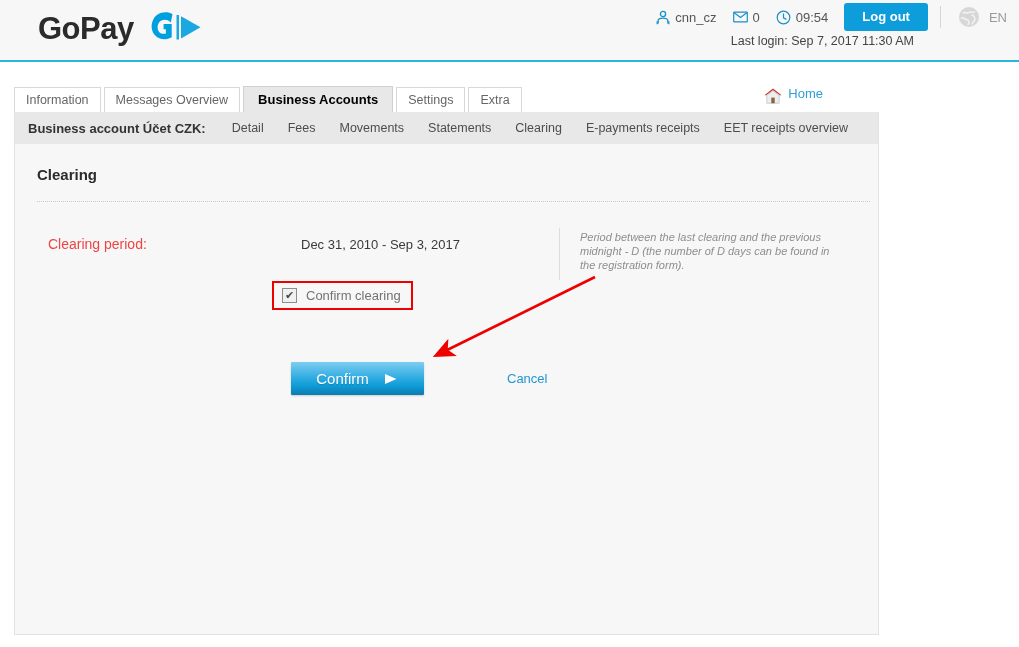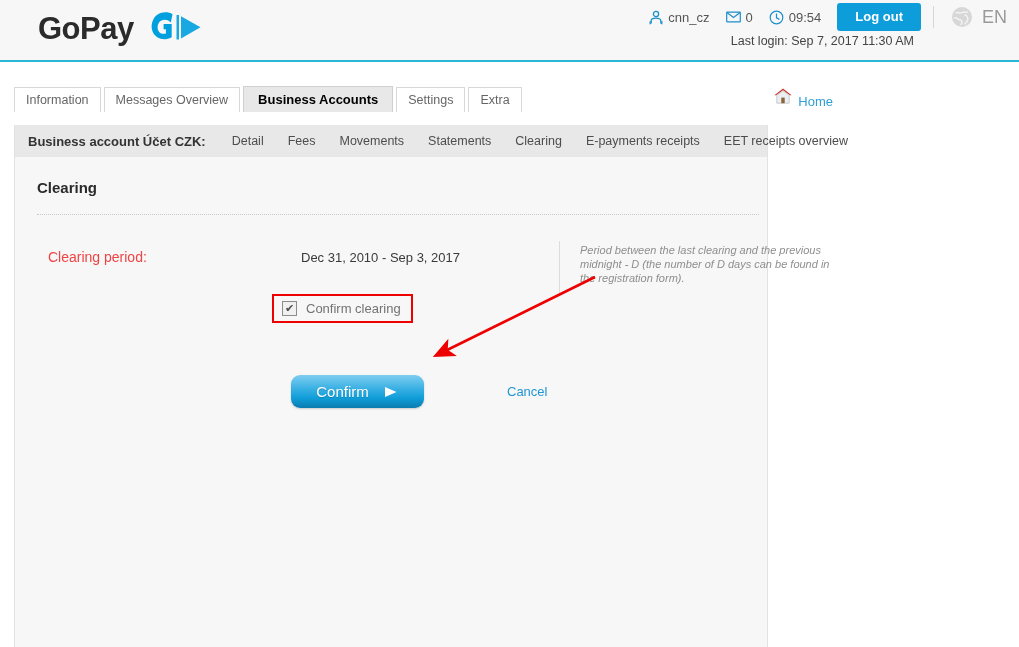--- a/index.html
+++ b/index.html
@@ -85,21 +85,21 @@
     font-family: "Liberation Sans", sans-serif;
   }
   .hr-divider {
     width: 1px;
     height: 22px;
     background: #d6d6d6;
     margin: 0 12px;
   }
   .lang {
     color: #9a9a9a;
-    font-size: 18px;
+    font-size: 13px;
     margin-left: 8px;
   }
   .globe { margin-left: 4px; display:flex; align-items:center;}
   .hr-row2 {
     position: absolute;
     right: 93px;
     top: 34px;
     color: #444444;
     font-size: 12.5px;
     white-space: nowrap;
@@ -140,38 +140,38 @@
     color: #000000;
     font-weight: bold;
     border-color: #d0d0d0;
     height: 26px;
     line-height: 26px;
     padding: 0 14px;
     font-size: 13px;
   }
   .home-link {
     position: absolute;
-    right: 186px;
+    right: 196px;
     top: 24px;
     display: flex;
-    align-items: flex-end;
+    align-items: flex-start;
     cursor: pointer;
   }
   .home-label {
     color: #2f9fd8;
     font-size: 13px;
     margin-left: 5px;
   }
 
   
   .panel {
     position: absolute;
     left: 14px;
-    top: 125px;
-    width: 754px;
+    top: 112px;
+    width: 865px;
     height: 523px;
     border: 1px solid #e2e2e2;
     border-top: none;
     background: #f7f7f7;
     box-sizing: border-box;
   }
   .subnav {
     height: 32px;
     background: #e8e8e8;
     display: flex;
@@ -288,21 +288,21 @@
     position: absolute;
     left: 276px;
     top: 250px;
     display: flex;
     align-items: center;
   }
   .confirm-btn {
     width: 133px;
     height: 33px;
     border: none;
-    border-radius: 9px;
+    border-radius: 1px;
     background: linear-gradient(to bottom, #7ecdf0 0%, #38b0e3 42%, #109dd8 70%, #0b7cb0 100%);
     color: #ffffff;
     font-size: 15px;
     font-family: "Liberation Sans", sans-serif;
     cursor: pointer;
     display: flex;
     align-items: center;
     justify-content: center;
     box-shadow: 0 1px 2px rgba(0,0,0,0.18);
     padding: 0;

